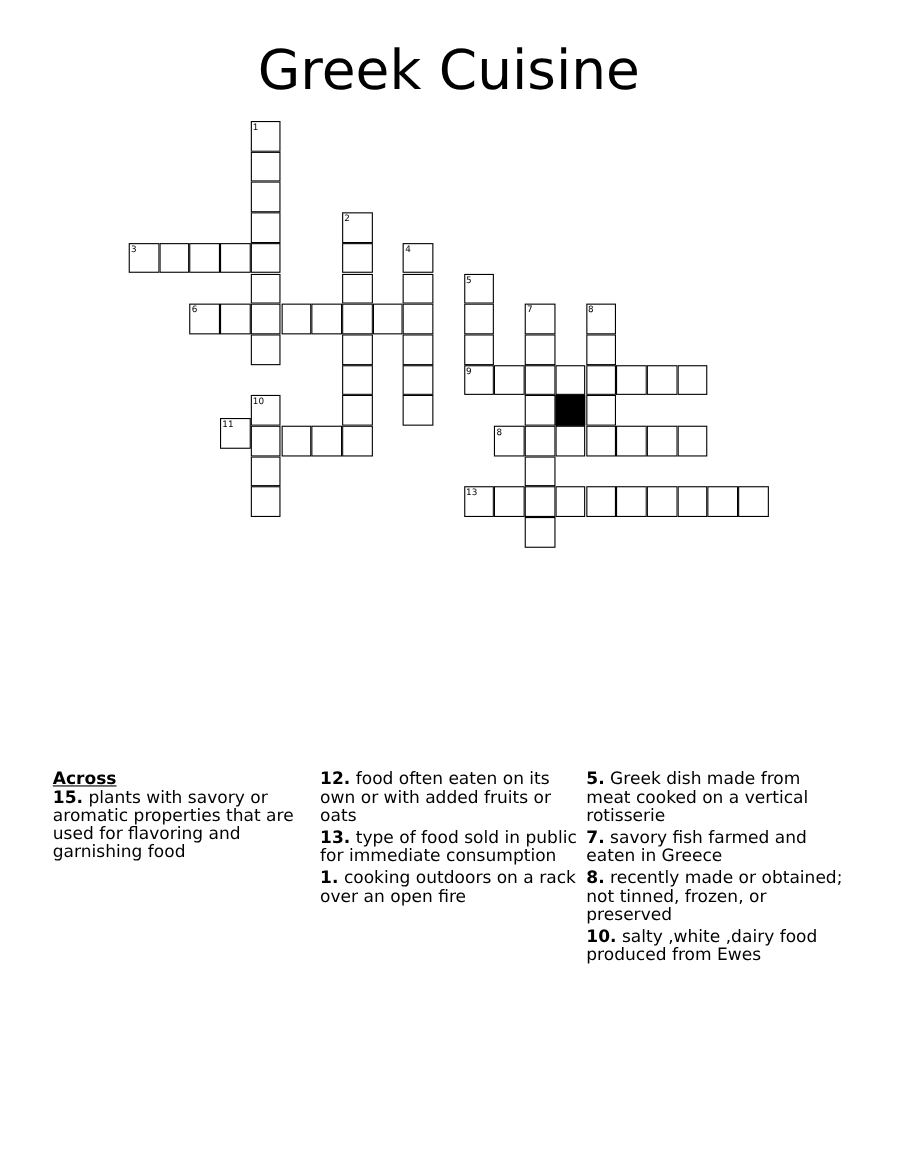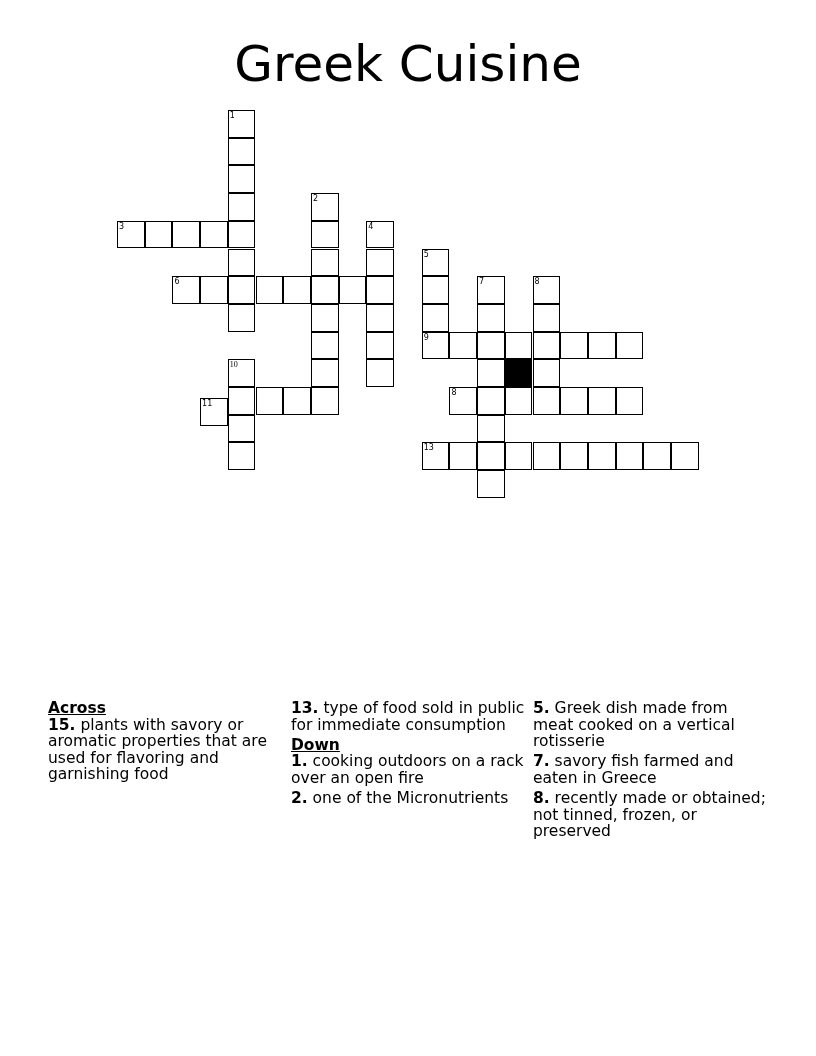--- a/index.html
+++ b/index.html
@@ -86,27 +86,27 @@
       <span class="num">8</span>
     </div>
     <div class="cell" style="left: 415.5px; top: 193.9px;"></div>
     <div class="cell" style="left: 415.5px; top: 221.6px;"></div>
     <div class="cell" style="left: 415.5px; top: 249.3px;"></div>
     <div class="cell" style="left: 332.4px; top: 221.6px;"></div>
     <div class="cell" style="left: 387.8px; top: 221.6px;"></div>
     <div class="cell" style="left: 443.2px; top: 221.6px;"></div>
     <div class="cell" style="left: 470.9px; top: 221.6px;"></div>
     <div class="cell" style="left: 498.6px; top: 221.6px;"></div>
-    <div class="cell" style="left: 110.8px; top: 249.3px; font-family: Liberation Serif, serif;">
+    <div class="cell" style="left: 110.8px; top: 249.3px;">
       <span class="num">10</span>
     </div>
     <div class="cell" style="left: 110.8px; top: 277px;"></div>
     <div class="cell" style="left: 110.8px; top: 304.7px;"></div>
     <div class="cell" style="left: 110.8px; top: 332.4px;"></div>
-    <div class="cell" style="left: 83.1px; top: 288px;">
+    <div class="cell" style="left: 83.1px; top: 270px;">
       <span class="num">11</span>
     </div>
     <div class="cell" style="left: 138.5px; top: 277px;"></div>
     <div class="cell" style="left: 166.2px; top: 277px;"></div>
     <div class="cell" style="left: 332.4px; top: 277px;">
       <span class="num">8</span>
     </div>
     <div class="cell" style="left: 387.8px; top: 277px;"></div>
     <div class="cell" style="left: 415.5px; top: 277px;"></div>
     <div class="cell" style="left: 443.2px; top: 277px;"></div>
@@ -125,23 +125,23 @@
     <div class="cell" style="left: 554px; top: 332.4px;"></div>
     <div class="cell black" style="left: 387.8px; top: 249.3px;"></div>
   </div>
 
 <div class="clues col1">
   <div class="heading">Across</div>
   <div class="clue"><b>15.</b><span> plants with savory or aromatic properties that are used for flavoring and garnishing food</span></div>
 </div>
 
 <div class="clues col2">
+  <div class="clue"><b>12.</b><span> food often eaten on its own or with added fruits or oats</span></div>
   <div class="clue"><b>13.</b><span> type of food sold in public for immediate consumption</span></div>
-  <div class="heading">Down</div>
   <div class="clue"><b>1.</b><span> cooking outdoors on a rack over an open fire</span></div>
-  <div class="clue"><b>2.</b><span> one of the Micronutrients</span></div>
 </div>
 
 <div class="clues col3">
   <div class="clue"><b>5.</b><span> Greek dish made from meat cooked on a vertical rotisserie</span></div>
   <div class="clue"><b>7.</b><span> savory fish farmed and eaten in Greece</span></div>
   <div class="clue"><b>8.</b><span> recently made or obtained; not tinned, frozen, or preserved</span></div>
+  <div class="clue"><b>10.</b><span> salty ,white ,dairy food produced from Ewes</span></div>
 </div>
 
 </body></html>

